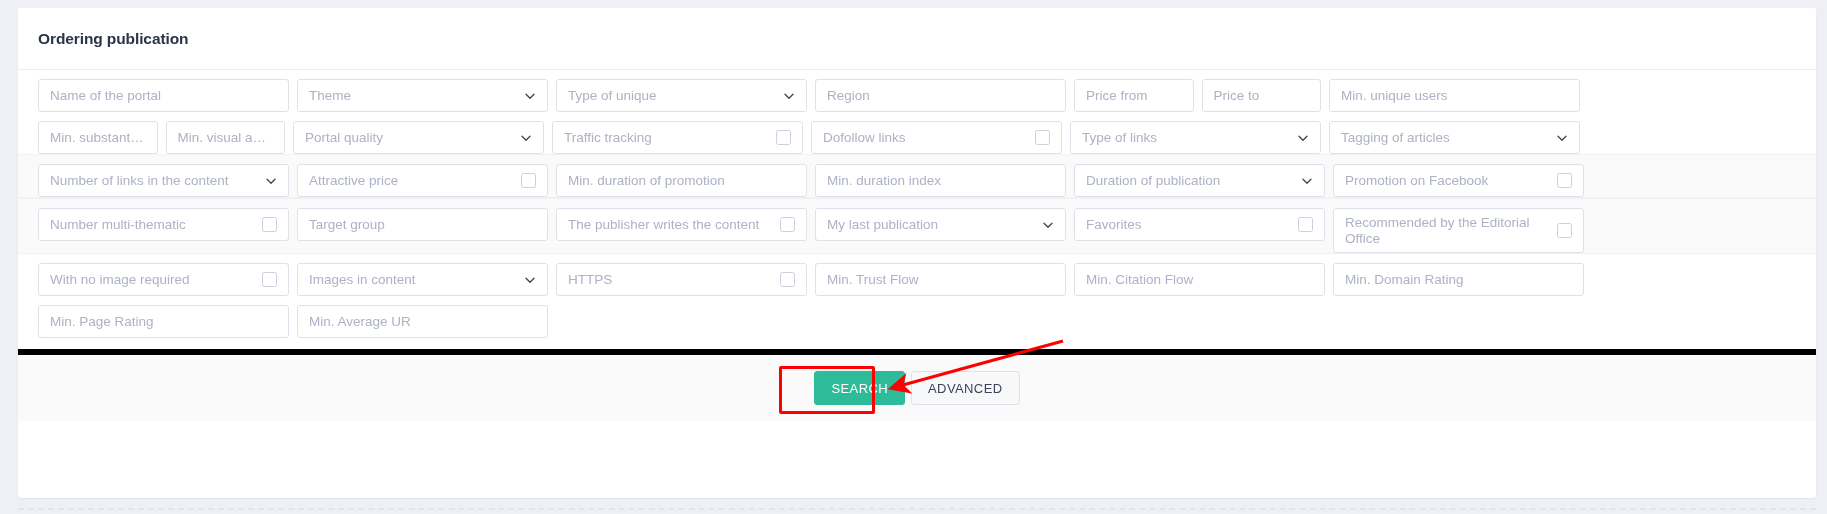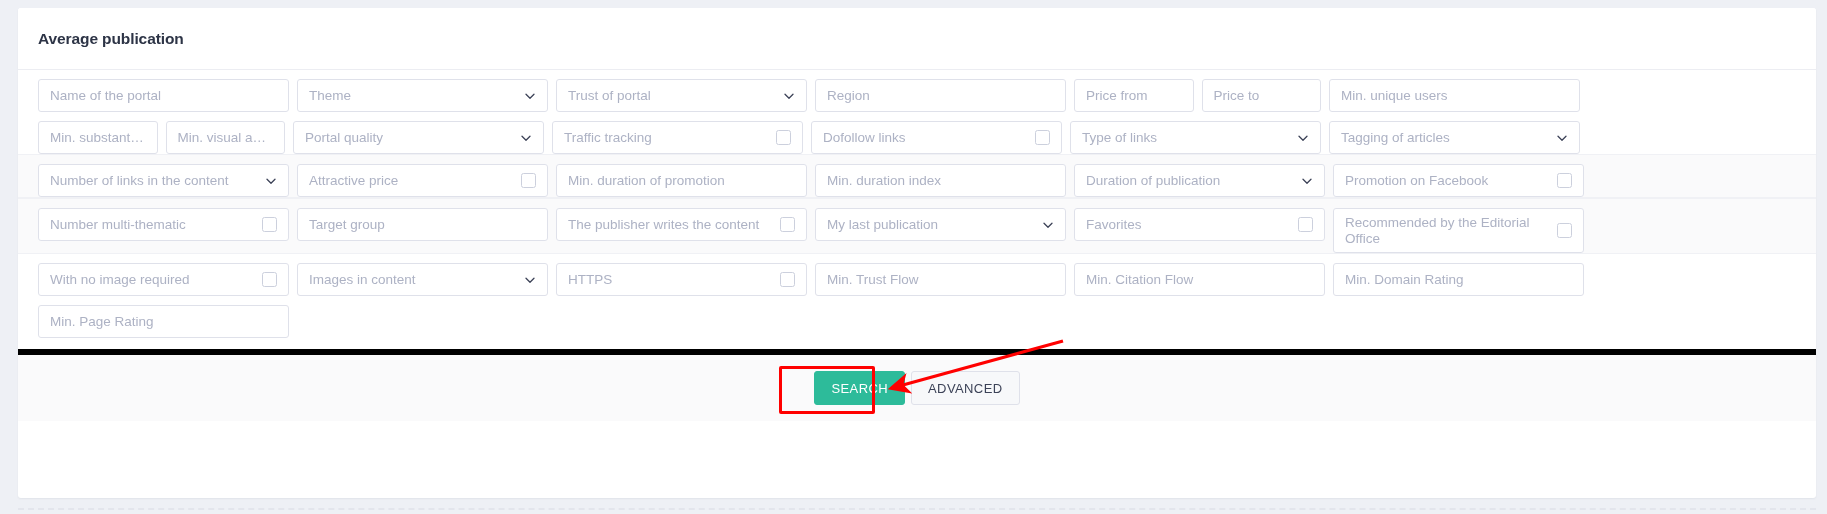--- a/index.html
+++ b/index.html
@@ -166,21 +166,21 @@
   }
 </style>
 </head>
 <body>
 
 <div class="page">
 
   <div class="card">
 
     <div class="card-header">
-      <div class="card-title">Average publication</div>
+      <div class="card-title">Ordering publication</div>
     </div>
 
     <div class="form-body" id="form-body">
         <div class="band plain">
           <div class="grid-row">
             <div class="col c1">
               <div class="field-wrap">
                 <div class="field">
                   <span class="ph">Name of the portal</span>
                 </div>
@@ -194,21 +194,21 @@
                     <svg width="12" height="12" viewBox="0 0 12 12">
                       <path d="M2 4.2 L6 8.2 L10 4.2" fill="none" stroke="#3c4257" stroke-width="1.3" stroke-linecap="round" stroke-linejoin="round"></path>
                     </svg>
                   </span>
                 </div>
               </div>
             </div>
             <div class="col c3">
               <div class="field-wrap">
                 <div class="field">
-                  <span class="ph">Trust of portal</span>
+                  <span class="ph">Type of unique</span>
                   <span class="chev">
                     <svg width="12" height="12" viewBox="0 0 12 12">
                       <path d="M2 4.2 L6 8.2 L10 4.2" fill="none" stroke="#3c4257" stroke-width="1.3" stroke-linecap="round" stroke-linejoin="round"></path>
                     </svg>
                   </span>
                 </div>
               </div>
             </div>
             <div class="col c4">
               <div class="field-wrap">
@@ -475,20 +475,27 @@
               </div>
             </div>
           </div>
         </div>
         <div class="band plain" style="padding-bottom: 11px;">
           <div class="grid-row">
             <div class="col c1">
               <div class="field-wrap">
                 <div class="field">
                   <span class="ph">Min. Page Rating</span>
+                </div>
+              </div>
+            </div>
+            <div class="col c2">
+              <div class="field-wrap">
+                <div class="field">
+                  <span class="ph">Min. Average UR</span>
                 </div>
               </div>
             </div>
           </div>
         </div>
       </div>
 
     <div class="actions">
       <div class="btn btn-search">SEARCH</div>
       <div class="btn btn-advanced">ADVANCED</div>

